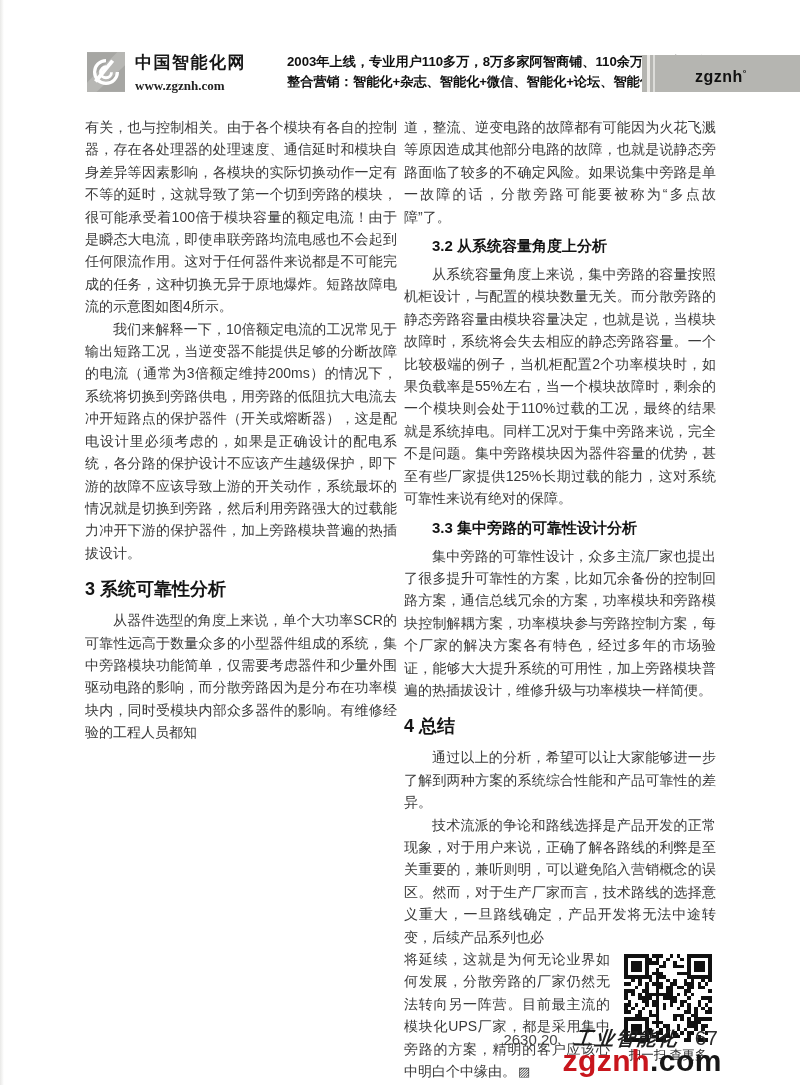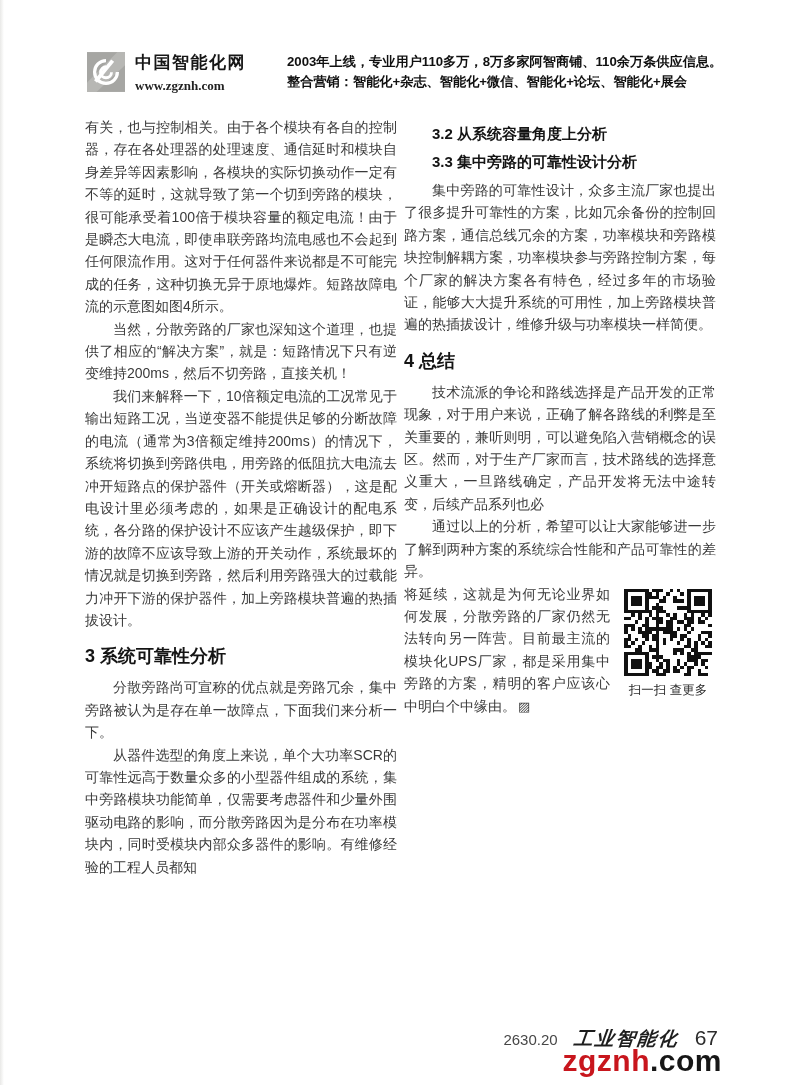--- a/index.html
+++ b/index.html
@@ -62,38 +62,41 @@
     <path d="M20 15.5 a5.8 5.8 0 1 0 5.8 5.8" fill="none" stroke="#ffffff" stroke-width="3"></path>
   </svg>
   <div class="logo-text">
     <div class="logo-title">中国智能化网</div>
     <div class="logo-url">www.zgznh.com</div>
   </div>
   <div class="taglines">
     <div class="tagline">2003年上线，专业用户110多万，8万多家阿智商铺、110余万条供应信息。</div>
     <div class="tagline">整合营销：智能化+杂志、智能化+微信、智能化+论坛、智能化+展会</div>
   </div>
+  <div class="brand-badge">
+    <span class="brand-badge-text"><span>zgznh</span><span class="brand-badge-mark">°</span></span>
+  </div>
 </div>
 
 <div class="col col1">
   <p class="body">有关，也与控制相关。由于各个模块有各自的控制器，存在各处理器的处理速度、通信延时和模块自身差异等因素影响，各模块的实际切换动作一定有不等的延时，这就导致了第一个切到旁路的模块，很可能承受着100倍于模块容量的额定电流！由于是瞬态大电流，即使串联旁路均流电感也不会起到任何限流作用。这对于任何器件来说都是不可能完成的任务，这种切换无异于原地爆炸。短路故障电流的示意图如图4所示。</p>
-  <p class="body indent">当然，分散旁路的厂家也深知这个道理，也提供了相应的“解决方案”，就是：短路情况下只有逆变维持200ms，然后不切旁路，直接关机！</p>
   <p class="body indent">我们来解释一下，10倍额定电流的工况常见于输出短路工况，当逆变器不能提供足够的分断故障的电流（通常为3倍额定维持200ms）的情况下，系统将切换到旁路供电，用旁路的低阻抗大电流去冲开短路点的保护器件（开关或熔断器），这是配电设计里必须考虑的，如果是正确设计的配电系统，各分路的保护设计不应该产生越级保护，即下游的故障不应该导致上游的开关动作，系统最坏的情况就是切换到旁路，然后利用旁路强大的过载能力冲开下游的保护器件，加上旁路模块普遍的热插拔设计。</p>
   <h2 class="sec">3 系统可靠性分析</h2>
-  <p class="body indent">分散旁路尚可宣称的优点就是旁路冗余，集中旁路被认为是存在单一故障点，下面我们来分析一下。</p>
   <p class="body indent">从器件选型的角度上来说，单个大功率SCR的可靠性远高于数量众多的小型器件组成的系统，集中旁路模块功能简单，仅需要考虑器件和少量外围驱动电路的影响，而分散旁路因为是分布在功率模块内，同时受模块内部众多器件的影响。有维修经验的工程人员都知</p>
 </div>
 
 <div class="col col2">
+  <p class="body">道，整流、逆变电路的故障都有可能因为火花飞溅等原因造成其他部分电路的故障，也就是说静态旁路面临了较多的不确定风险。如果说集中旁路是单一故障的话，分散旁路可能要被称为“多点故障”了。</p>
   <h3 class="sub">3.2 从系统容量角度上分析</h3>
+  <p class="body indent">从系统容量角度上来说，集中旁路的容量按照机柜设计，与配置的模块数量无关。而分散旁路的静态旁路容量由模块容量决定，也就是说，当模块故障时，系统将会失去相应的静态旁路容量。一个比较极端的例子，当机柜配置2个功率模块时，如果负载率是55%左右，当一个模块故障时，剩余的一个模块则会处于110%过载的工况，最终的结果就是系统掉电。同样工况对于集中旁路来说，完全不是问题。集中旁路模块因为器件容量的优势，甚至有些厂家提供125%长期过载的能力，这对系统可靠性来说有绝对的保障。</p>
   <h3 class="sub">3.3 集中旁路的可靠性设计分析</h3>
   <p class="body indent">集中旁路的可靠性设计，众多主流厂家也提出了很多提升可靠性的方案，比如冗余备份的控制回路方案，通信总线冗余的方案，功率模块和旁路模块控制解耦方案，功率模块参与旁路控制方案，每个厂家的解决方案各有特色，经过多年的市场验证，能够大大提升系统的可用性，加上旁路模块普遍的热插拔设计，维修升级与功率模块一样简便。</p>
   <h2 class="sec">4 总结</h2>
+  <p class="body indent">通过以上的分析，希望可以让大家能够进一步了解到两种方案的系统综合性能和产品可靠性的差异。</p>
   <p class="body indent">技术流派的争论和路线选择是产品开发的正常现象，对于用户来说，正确了解各路线的利弊是至关重要的，兼听则明，可以避免陷入营销概念的误区。然而，对于生产厂家而言，技术路线的选择意义重大，一旦路线确定，产品开发将无法中途转变，后续产品系列也必</p>
-  <p class="body indent">通过以上的分析，希望可以让大家能够进一步了解到两种方案的系统综合性能和产品可靠性的差异。</p>
   <div class="qr-wrap">
     <div class="qr-block">
       <div class="qr-code" style="display: grid; grid-template-columns: repeat(25, 1fr); grid-template-rows: repeat(25, 1fr);">
           <div style="background: rgb(17, 17, 17);"></div>
           <div style="background: rgb(17, 17, 17);"></div>
           <div style="background: rgb(17, 17, 17);"></div>
           <div style="background: rgb(17, 17, 17);"></div>
           <div style="background: rgb(17, 17, 17);"></div>
           <div style="background: rgb(17, 17, 17);"></div>
           <div style="background: rgb(17, 17, 17);"></div>

